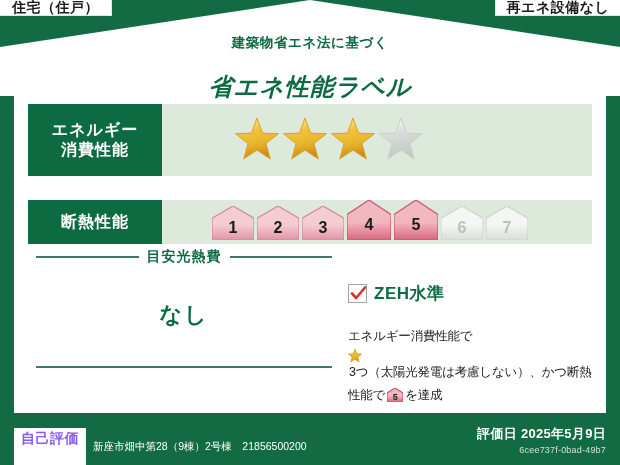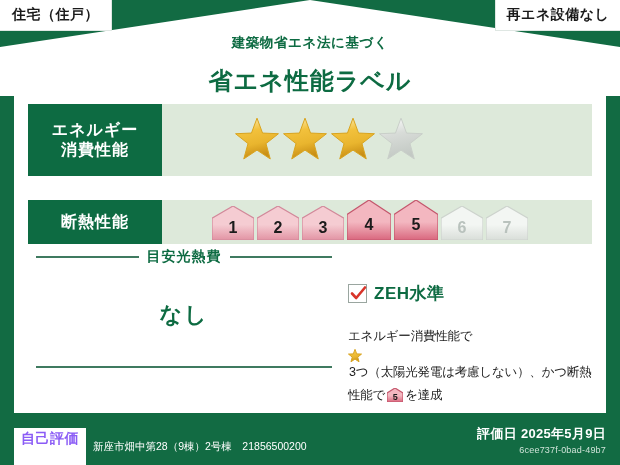--- a/index.html
+++ b/index.html
@@ -18,21 +18,21 @@
 
   
   .corner-tag{
     position:absolute;top:0;
     background:#ffffff;
     color:#1a1a1a;
     font-weight:bold;
     font-size:14px;
     letter-spacing:.5px;
     display:flex;align-items:center;justify-content:center;
-    height:31px;
+    height:16px;
     border:1px solid #dfe7e3;
     box-sizing:border-box;
   }
   .corner-tag.left{left:0;width:112px;border-left:none;border-top:none;}
   .corner-tag.right{right:0;width:125px;border-right:none;border-top:none;}
 
   
   .roof{
     position:absolute;left:0;top:0;width:620px;height:96px;
     background:#ffffff;
@@ -42,21 +42,21 @@
     position:absolute;left:0;top:36px;width:620px;
     text-align:center;
     z-index:5;
   }
   .title-sub{
     color:#0d6b42;font-weight:bold;font-size:13.5px;
     letter-spacing:.6px;line-height:1.1;
   }
   .title-main{
     color:#0d6b42;font-weight:bold;font-size:24px;
-    letter-spacing:1px;line-height:1.25;margin-top:15px;
+    letter-spacing:1px;line-height:1.25;margin-top:21px;font-style:italic;
   }
 
   
   .panel{
     position:absolute;left:14px;top:96px;
     width:592px;height:317px;
     background:#ffffff;
     box-sizing:border-box;
   }
 

